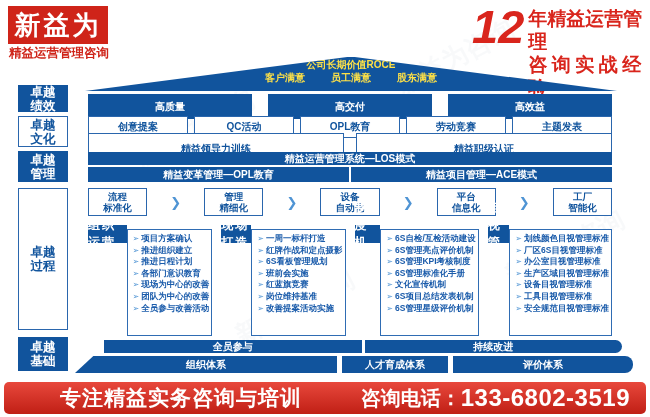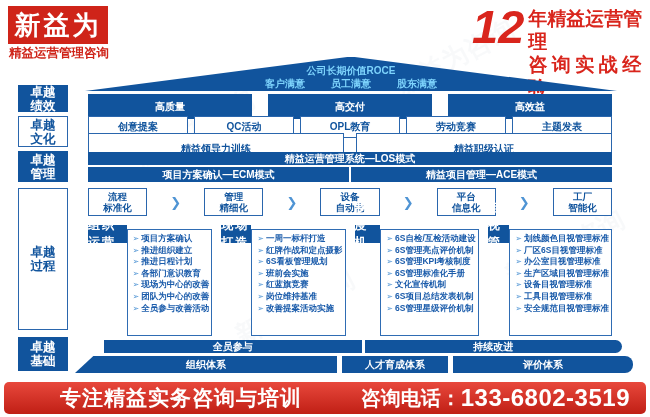--- a/index.html
+++ b/index.html
@@ -12,21 +12,21 @@
   .slogan{position:absolute;left:472px;top:2px;display:flex;align-items:flex-start;color:#d9251c;}
   .slogan-num{font-size:47px;font-weight:900;font-style:italic;line-height:50px;margin-right:4px;}
   .slogan-lines{padding-top:5px;font-weight:900;font-size:19px;line-height:23px;}
   .slogan-lines .sp{letter-spacing:4.5px;}
   
   .solid{background:#11549d;color:#fff;display:flex;align-items:center;justify-content:center;font-weight:bold;}
   .line{background:#fff;border:1px solid #2a66ad;color:#11549d;display:flex;align-items:center;justify-content:center;font-weight:bold;box-sizing:border-box;}
   
   .side{position:absolute;left:18px;width:50px;font-size:12.5px;line-height:14px;text-align:center;white-space:pre-line;}
   
-  .roof{position:absolute;left:85px;top:57px;width:532px;height:34px;background:#11549d;clip-path:polygon(0 100%,49.3% 0,50.7% 0,100% 100%);color:#7dd3fc;display:flex;flex-direction:column;justify-content:flex-end;align-items:center;padding-bottom:1px;box-sizing:border-box;}
+  .roof{position:absolute;left:85px;top:57px;width:532px;height:34px;background:#11549d;clip-path:polygon(0 100%,49.3% 0,50.7% 0,100% 100%);color:#fde047;display:flex;flex-direction:column;justify-content:flex-end;align-items:center;padding-bottom:7px;box-sizing:border-box;}
   .roof-title{font-size:10px;font-weight:bold;line-height:12px;}
   .roof-items{display:flex;gap:26px;font-size:10px;font-weight:bold;line-height:13px;}
   .row{position:absolute;left:88px;width:524px;display:flex;}
   .row>div{flex:1;}
   .rowA{top:94px;height:25px;gap:16px;font-size:10px;}
   .rowB{top:116px;height:22px;gap:6px;font-size:10px;}
   .rowC{top:133px;height:31px;gap:12px;font-size:10px;}
   .rowLOS{top:152px;height:13px;font-size:10px;}
   .rowModes{top:167px;height:15px;gap:2px;font-size:10px;}
   .rowSteps{top:188px;height:28px;align-items:stretch;font-size:9.5px;}
@@ -112,21 +112,21 @@
   <div class="row rowC">
     <div class="line">精益领导力训练</div>
     <div class="line">精益职级认证</div>
   </div>
 
   <div class="row rowLOS">
     <div class="solid">精益运营管理系统—LOS模式</div>
   </div>
 
   <div class="row rowModes">
-    <div class="solid">项目方案确认—ECM模式</div>
+    <div class="solid">精益变革管理—OPL教育</div>
     <div class="solid">精益项目管理—ACE模式</div>
   </div>
 
   <div class="row rowSteps">
     <div class="line step">流程
 标准化</div>
     <div class="chev">❯</div>
     <div class="line step">管理
 精细化</div>
     <div class="chev">❯</div>

